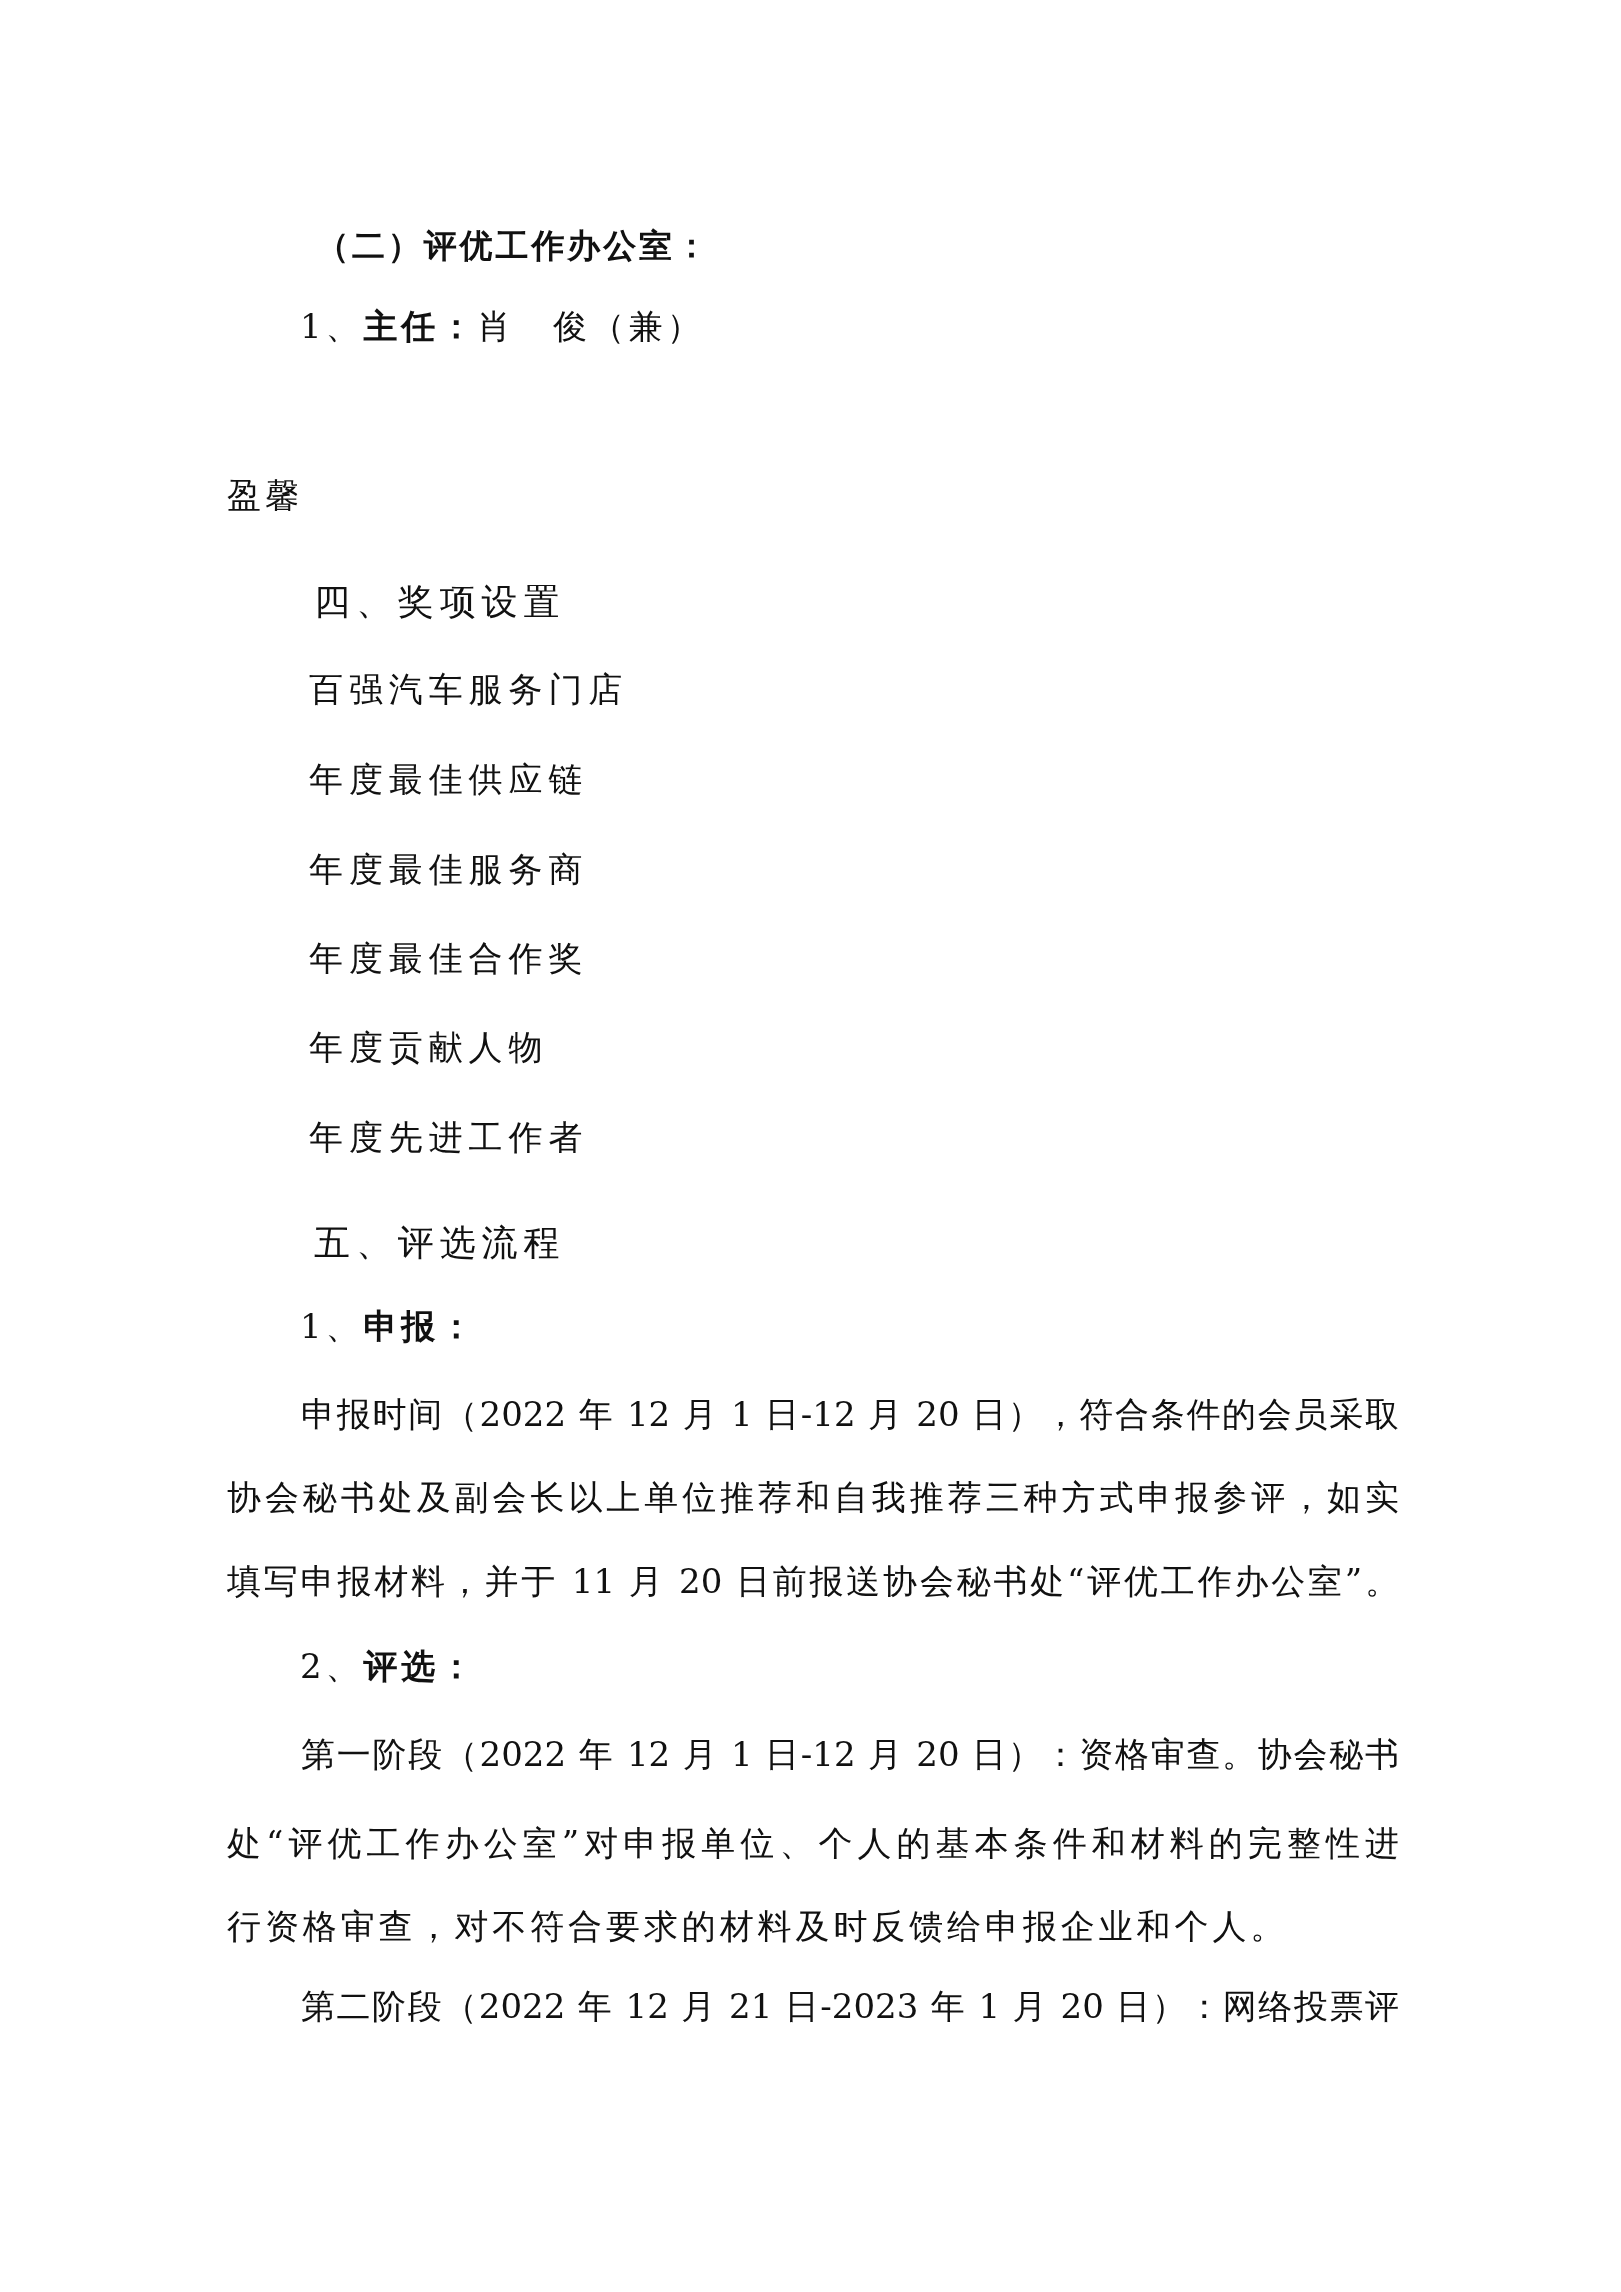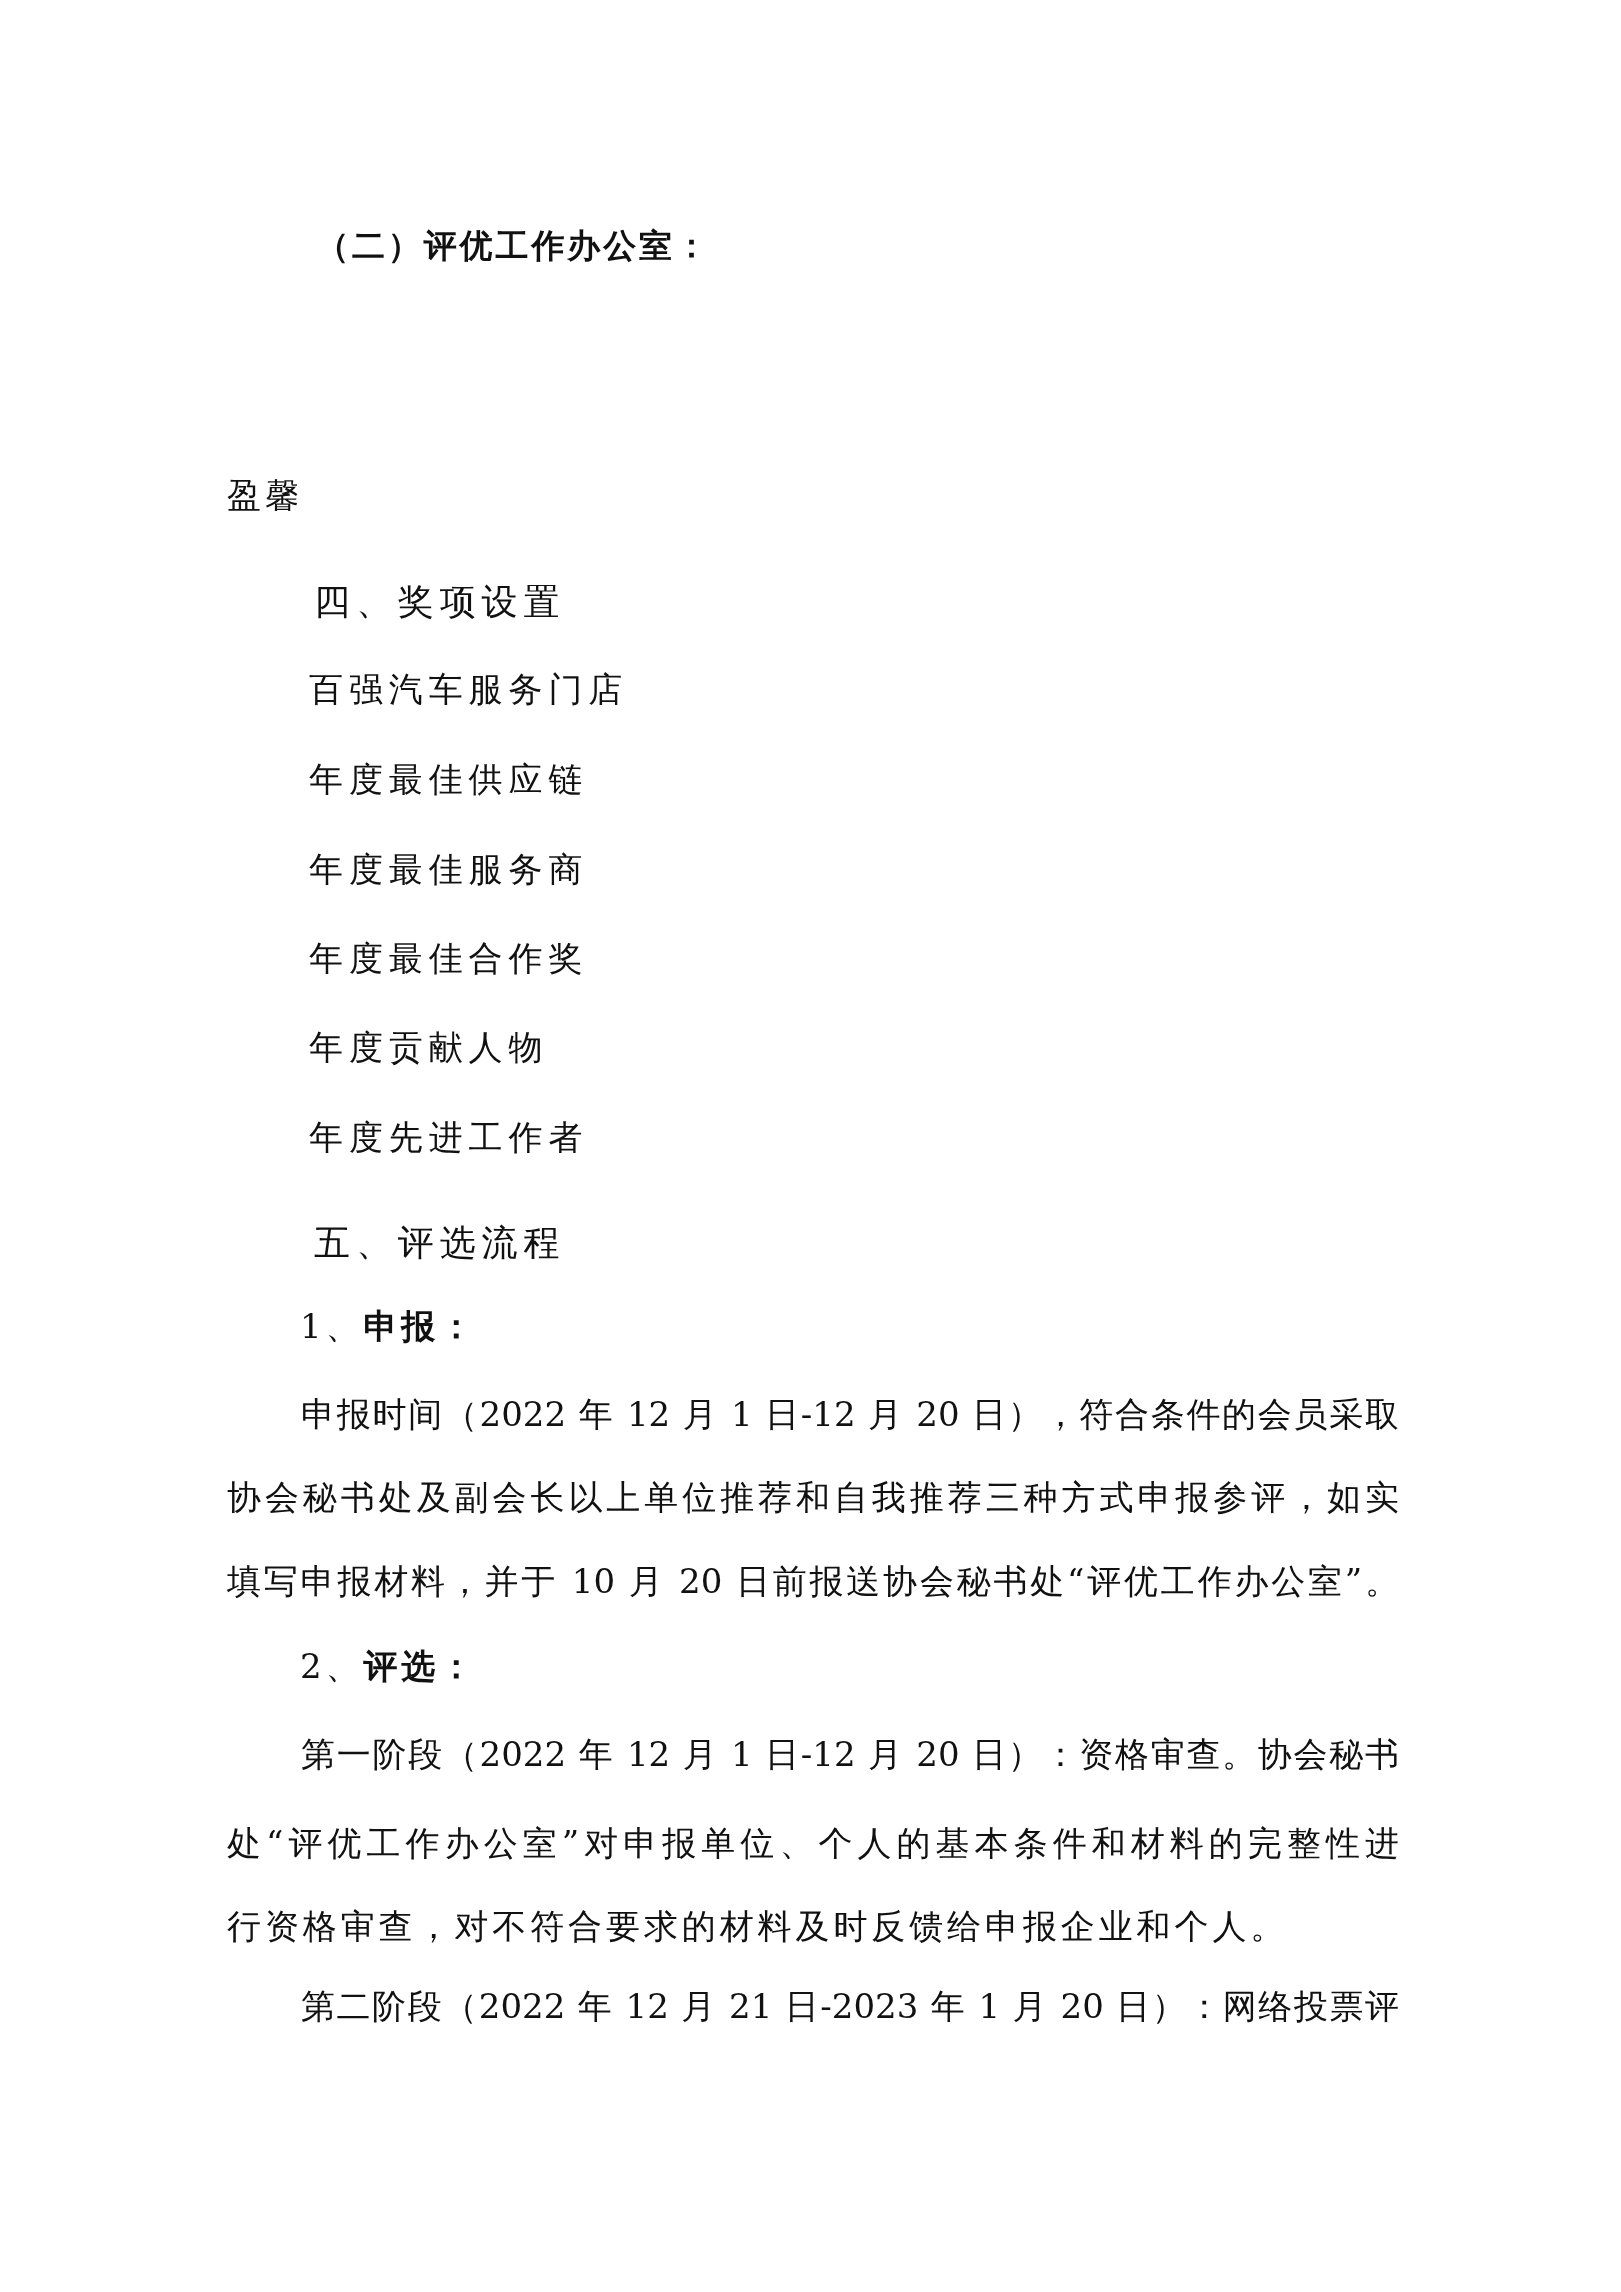--- a/index.html
+++ b/index.html
@@ -57,20 +57,23 @@
     }
     .num { font-weight: normal; }
   </style>
 </head>
 <body>
 
 <div class="page">
 
   <div class="line subheading" style="left:316px; top:245px;">（二）评优工作办公室：</div>
 
+  <div class="line" style="left:300px; top:326px;">
+    <span class="num">1、</span><span class="bold">主任：</span><span>肖　俊（兼）</span>
+  </div>
 
 
   <div class="line" style="left:227px; top:495px;">盈馨</div>
 
   <div class="line heading" style="left:314px; top:601px;">四、奖项设置</div>
 
   <div>
     <div class="line award" style="left:309px; top:689px;">百强汽车服务门店</div>
     <div class="line award" style="left:309px; top:779px;">年度最佳供应链</div>
     <div class="line award" style="left:309px; top:869px;">年度最佳服务商</div>
@@ -81,21 +84,21 @@
 
   <div class="line heading" style="left:314px; top:1242px;">五、评选流程</div>
 
   <div class="line" style="left:300px; top:1326px;">
     <span class="num">1、</span><span class="bold">申报：</span>
   </div>
 
   <div>
     <div class="line full" style="left:227px; top:1414px; padding-left:74px; box-sizing:border-box;">申报时间（2022 年 12 月 1 日-12 月 20 日），符合条件的会员采取</div>
     <div class="line full" style="left:227px; top:1497px;">协会秘书处及副会长以上单位推荐和自我推荐三种方式申报参评，如实</div>
-    <div class="line full" style="left:227px; top:1581px;">填写申报材料，并于 10 月 20 日前报送协会秘书处“评优工作办公室”。</div>
+    <div class="line full" style="left:227px; top:1581px;">填写申报材料，并于 11 月 20 日前报送协会秘书处“评优工作办公室”。</div>
   </div>
 
   <div class="line" style="left:300px; top:1666px;">
     <span class="num">2、</span><span class="bold">评选：</span>
   </div>
 
   <div>
     <div class="line full" style="left:227px; top:1754px; padding-left:74px; box-sizing:border-box;">第一阶段（2022 年 12 月 1 日-12 月 20 日）：资格审查。协会秘书</div>
     <div class="line full" style="left:227px; top:1843px;">处“评优工作办公室”对申报单位、个人的基本条件和材料的完整性进</div>
     <div class="line" style="left:227px; top:1926px;">行资格审查，对不符合要求的材料及时反馈给申报企业和个人。</div>

